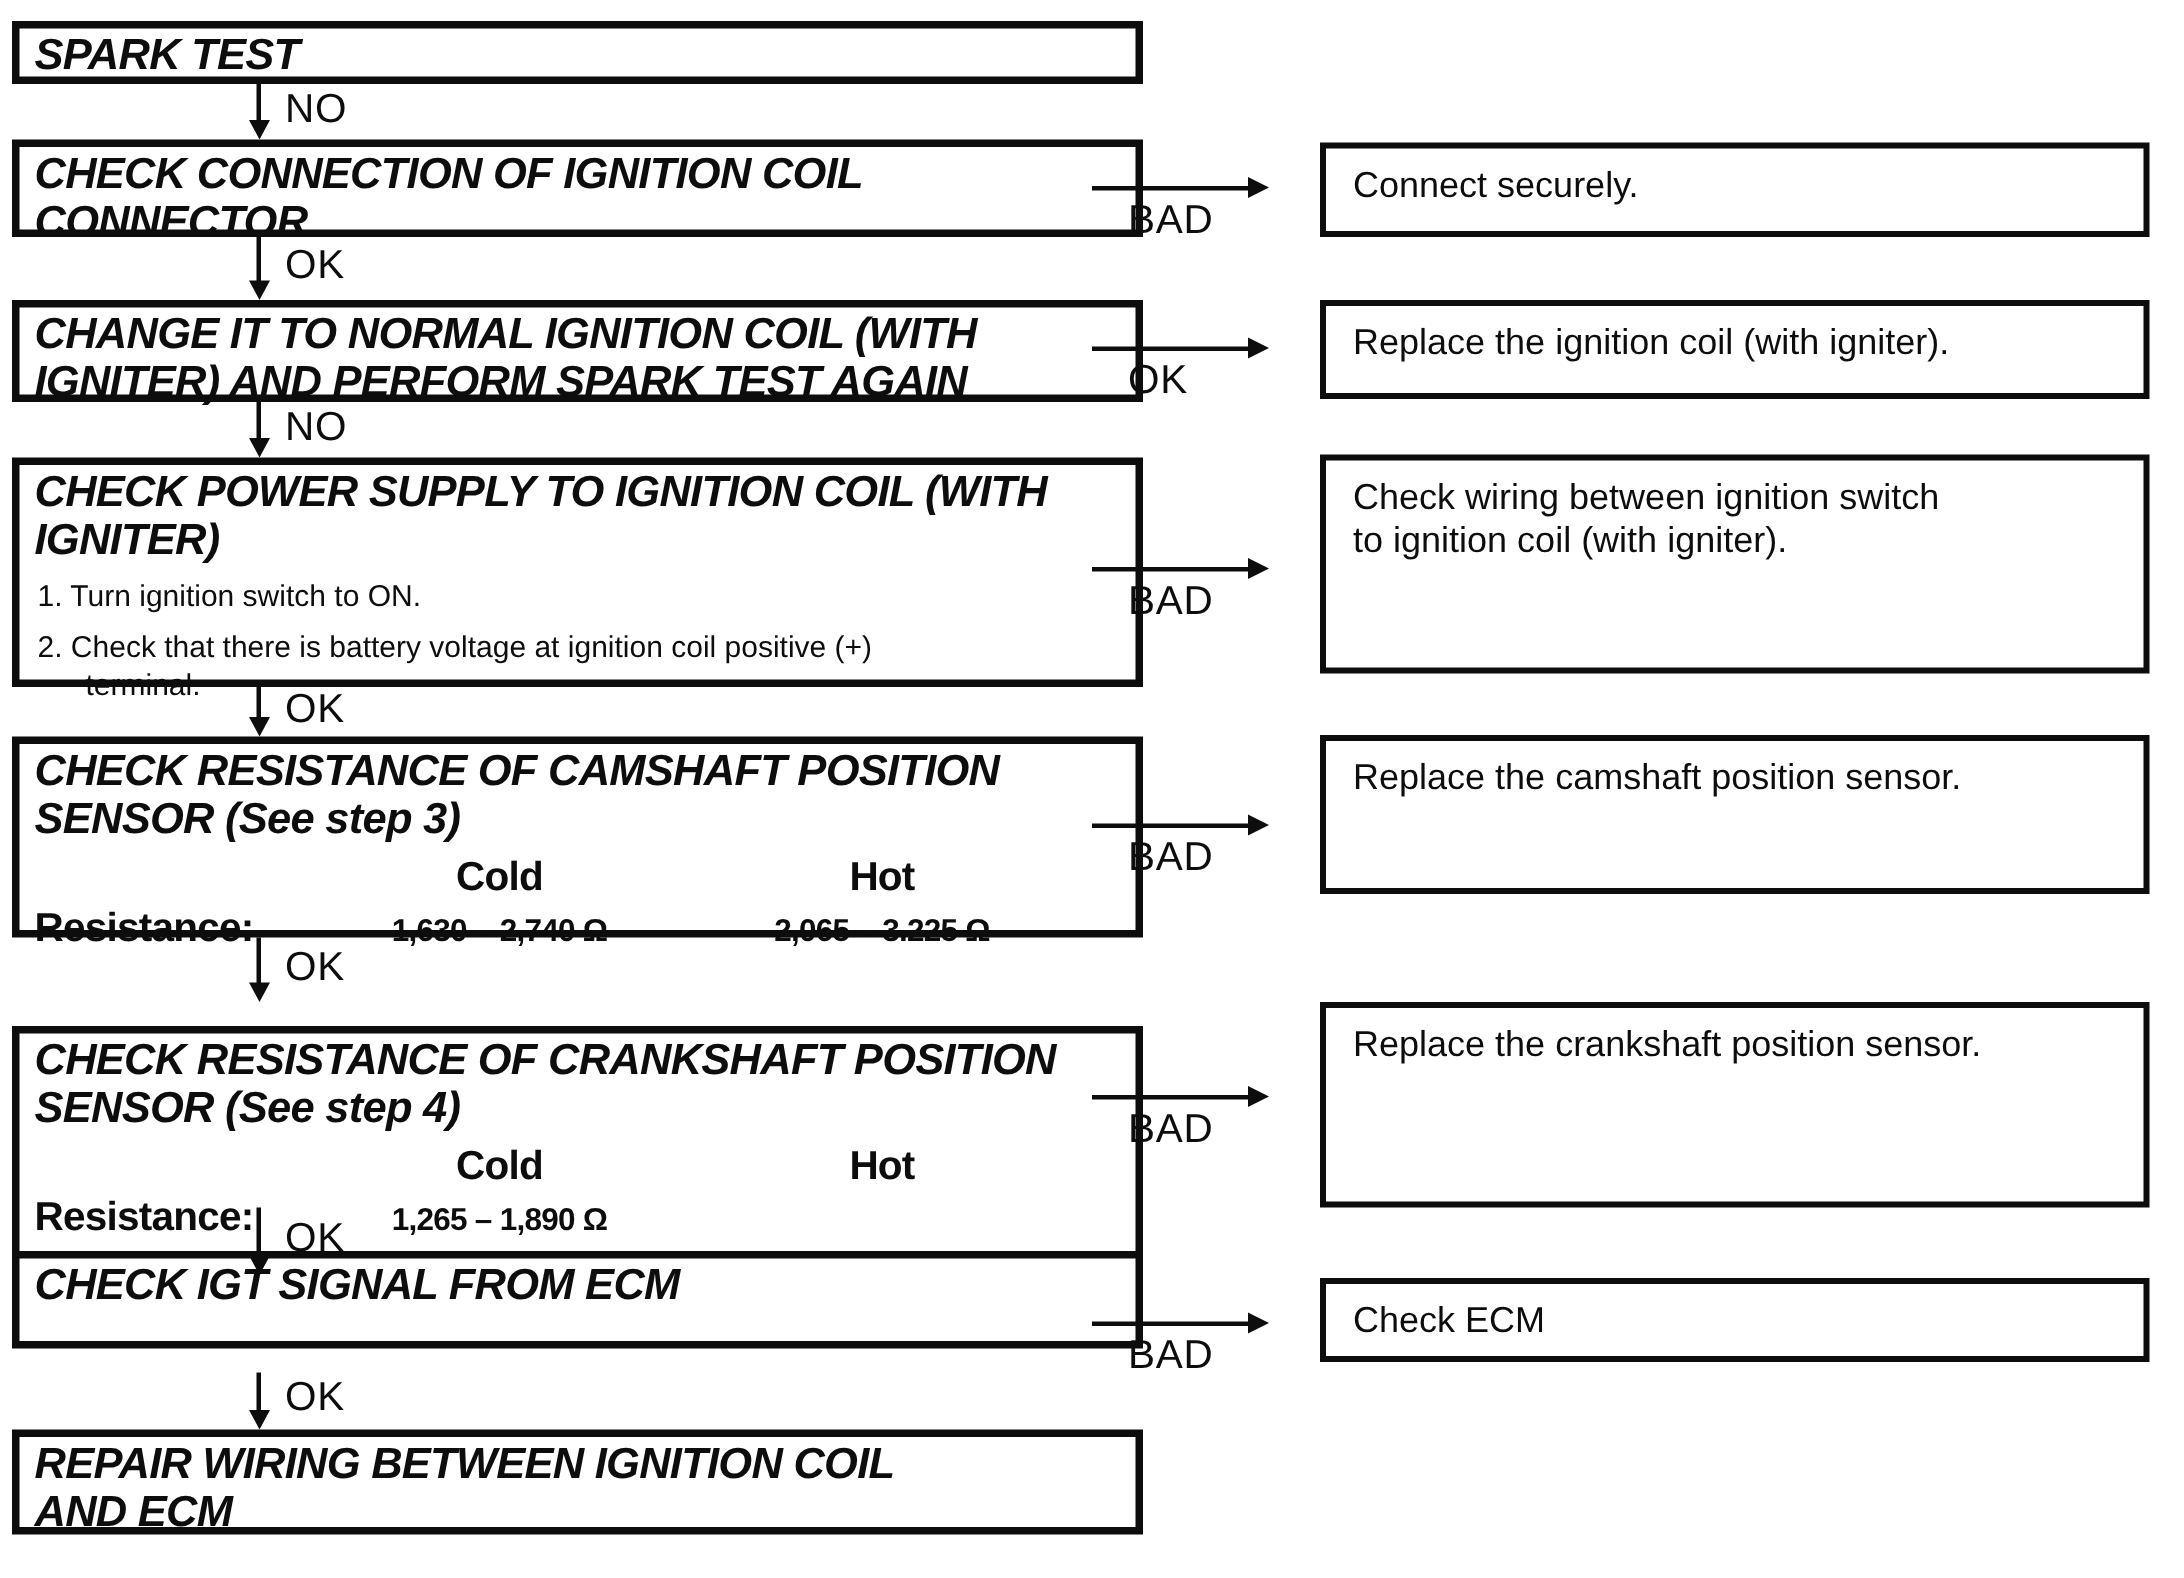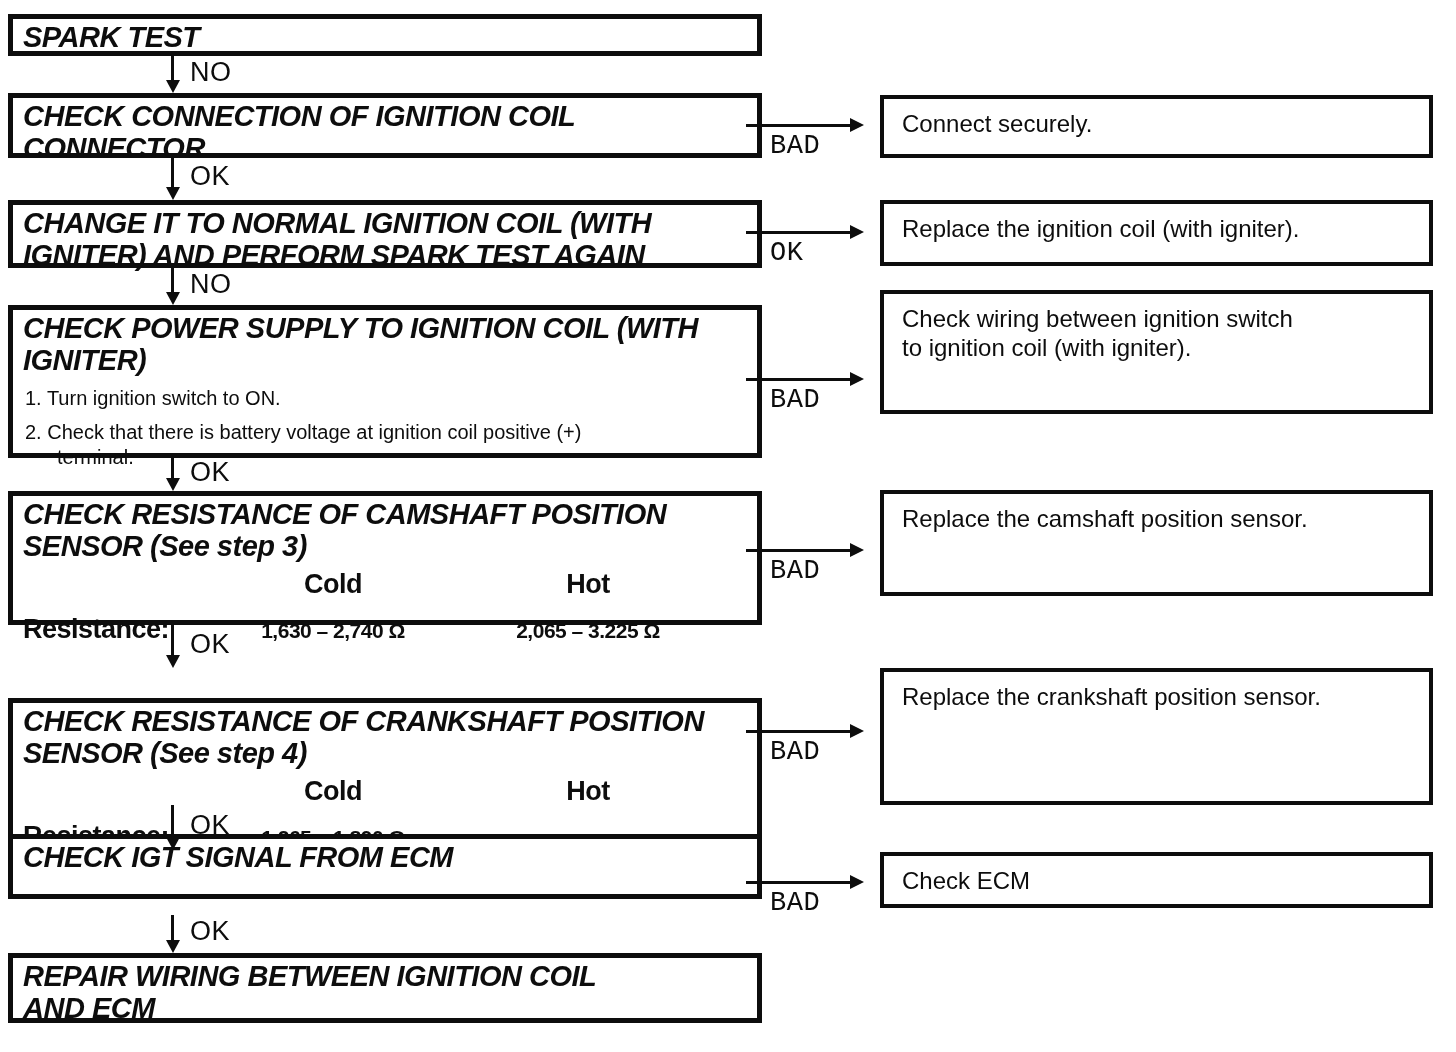--- a/index.html
+++ b/index.html
@@ -56,21 +56,21 @@
   
   .rtable { margin-top: 6px; }
   .rrow {
     display: grid;
     grid-template-columns: 196px 248px 262px;
     align-items: baseline;
   }
   .rcol  { text-align: center; font-weight: bold; font-size: 21px; letter-spacing: -0.5px; }
   .rhead .rcol { font-size: 27px; }
   .rlabel { font-weight: bold; font-size: 27px; letter-spacing: -0.5px; padding-left: 10px; white-space: nowrap; }
-  .rrow.vals { margin-top: 14px; }
+  .rrow.vals { margin-top: 3px; }
 
   
   .vconn { position: absolute; left: 166px; width: 110px; }
   .vline {
     position: absolute; left: 5px; top: 0; bottom: 11px; width: 3px;
     background: #0d0d0d;
   }
   .vhead {
     position: absolute; left: 0; bottom: 0; width: 0; height: 0;
     border-left: 7px solid transparent;
@@ -78,21 +78,21 @@
     border-top: 13px solid #0d0d0d;
   }
   .vlabel {
     position: absolute; left: 24px; top: 50%;
     transform: translateY(-58%);
     font-size: 27px;
     letter-spacing: 0.5px;
   }
 
   
-  .hconn { position: absolute; left: 746px; width: 118px; height: 50px; font-family: Liberation Mono, monospace; }
+  .hconn { position: absolute; left: 728px; width: 118px; height: 50px; }
   .hline {
     position: absolute; left: 0; right: 11px; top: 6px; height: 3px;
     background: #0d0d0d;
   }
   .hhead {
     position: absolute; right: 0; top: 0; width: 0; height: 0;
     border-top: 7px solid transparent;
     border-bottom: 7px solid transparent;
     border-left: 14px solid #0d0d0d;
   }
@@ -139,21 +139,21 @@
         <span class="rcol">Hot</span>
       </div>
       <div class="rrow vals">
         <span class="rlabel">Resistance:</span>
         <span class="rcol">1,630 – 2,740 Ω</span>
         <span class="rcol">2,065 – 3.225 Ω</span>
       </div>
     </div>
   </div>
 
-  <div class="node left-node" style="top:698px;height:163px">
+  <div class="node left-node" style="top:684px;height:163px">
     <div class="ttl">CHECK RESISTANCE OF CRANKSHAFT POSITION
 SENSOR (See step 4)</div>
     <div class="rtable">
       <div class="rrow rhead">
         <span class="rlabel"></span>
         <span class="rcol">Cold</span>
         <span class="rcol">Hot</span>
       </div>
       <div class="rrow vals">
         <span class="rlabel">Resistance:</span>
@@ -172,21 +172,21 @@
   </div>
 
   <div class="node right-node" style="top:95px;height:63px">
     <div class="rtext">Connect securely.</div>
   </div>
 
   <div class="node right-node" style="top:200px;height:66px">
     <div class="rtext">Replace the ignition coil (with igniter).</div>
   </div>
 
-  <div class="node right-node" style="top:290px;height:124px">
+  <div class="node right-node" style="top:303px;height:146px">
     <div class="rtext">Check wiring between ignition switch
 to ignition coil (with igniter).</div>
   </div>
 
   <div class="node right-node" style="top:490px;height:106px">
     <div class="rtext">Replace the camshaft position sensor.</div>
   </div>
 
   <div class="node right-node" style="top:668px;height:137px">
     <div class="rtext">Replace the crankshaft position sensor.</div>

